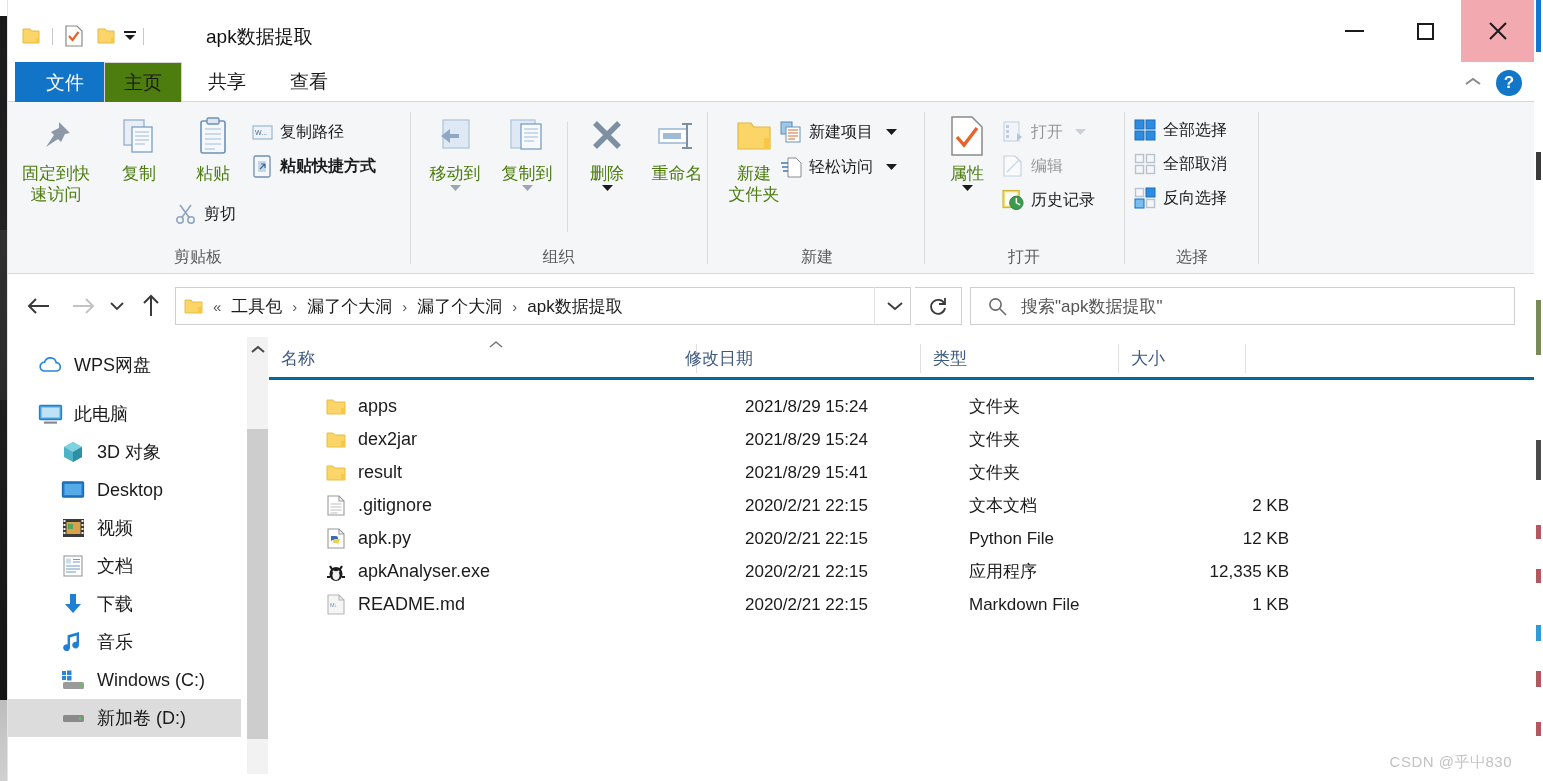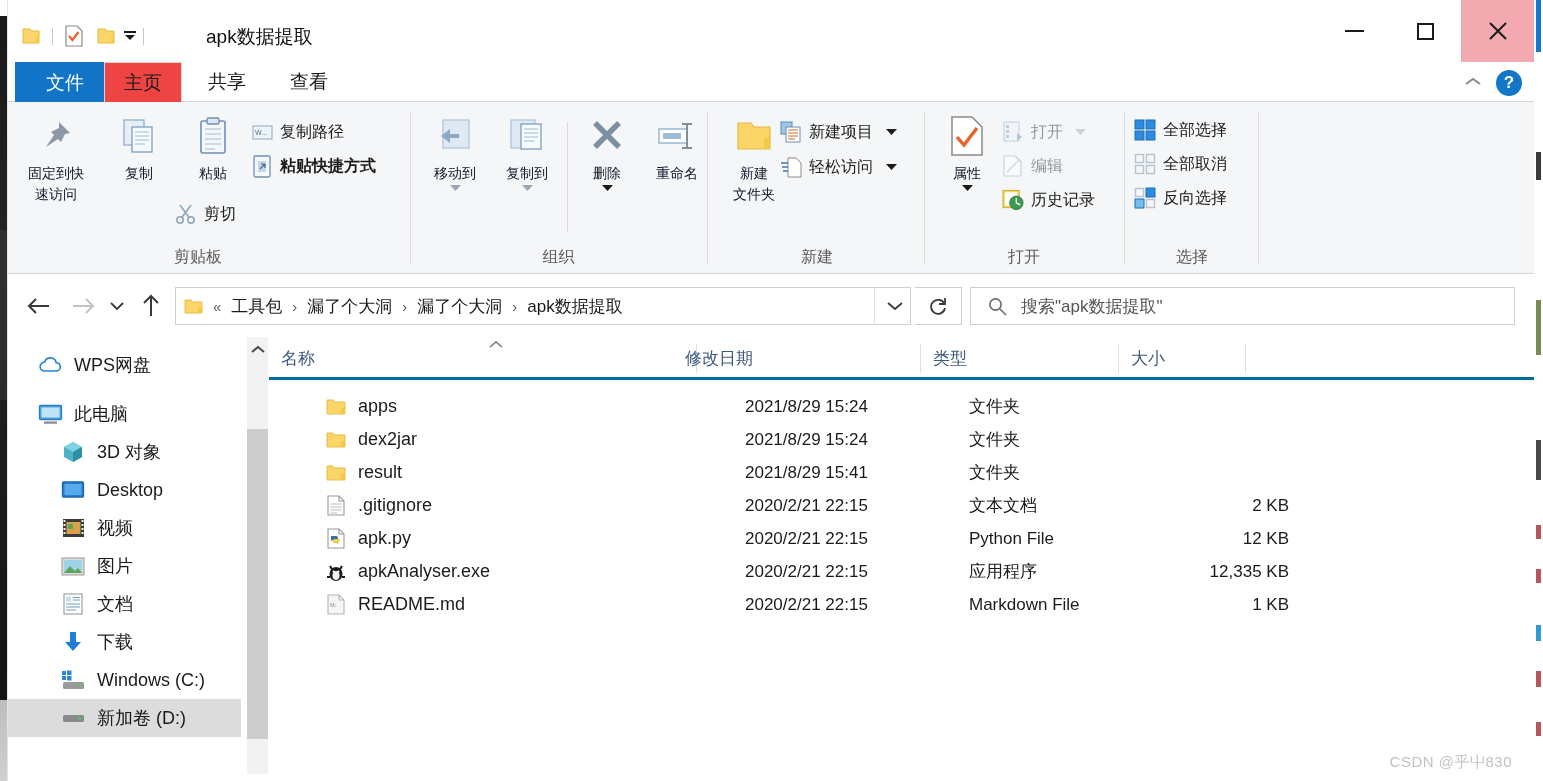--- a/index.html
+++ b/index.html
@@ -66,21 +66,21 @@
     border-bottom:1px solid #d6d6d6;
   }
   .tab {
     position:absolute; top:0; height:40px;
     display:flex; align-items:center; justify-content:center;
     font-size:19px; color:#1b1b1b; padding:0 16px;
     white-space:nowrap;
   }
   .tab.file { left:7px; width:89px; background:#1274c6; color:#ffffff; height:41px; }
   .tab.active {
-    background:#ef4444; border-left:1px solid #d6d6d6; border-right:1px solid #d6d6d6;
+    background:#4d7c0f; border-left:1px solid #d6d6d6; border-right:1px solid #d6d6d6;
     border-top:1px solid #d6d6d6; height:41px; border-bottom:1px solid #f4f6f8;
   }
   .ribbon-right { position:absolute; right:12px; top:8px; display:flex; align-items:center; gap:14px; }
   .chev-up { width:18px; height:18px; }
   .helpbtn { width:26px; height:26px; border-radius:50%; background:#1277c8; color:#fff;
              display:flex; align-items:center; justify-content:center; font-size:17px; font-weight:bold; }
 
   
   .ribbon {
     position:relative; height:172px; background:#f4f6f8;
@@ -89,21 +89,21 @@
   .rgroup { position:absolute; top:0; height:172px; }
   .rgroup .gtitle {
     position:absolute; bottom:6px; left:0; width:100%;
     text-align:center; font-size:16px; color:#5c5c5c;
   }
   .gdiv { position:absolute; top:10px; width:1px; height:152px; background:#dcdcdc; }
   .big-btn {
     position:absolute; display:flex; flex-direction:column; align-items:center;
     width:76px; text-align:center;
   }
-  .big-btn .lbl { font-size:14px; color:#0f172a; line-height:21px; margin-top:5px; white-space:nowrap;}
+  .big-btn .lbl { font-size:17px; color:#4d7c0f; line-height:21px; margin-top:5px; white-space:nowrap;}
   .small-btn {
     position:absolute; display:flex; align-items:center; gap:7px;
     font-size:16px; color:#1b1b1b; white-space:nowrap;
   }
   .small-btn .lbl { line-height:18px; }
   .icon-sm { width:22px; height:24px; flex:0 0 22px; display:flex; align-items:center; justify-content:center;}
   .icon-lg { width:44px; height:44px; display:flex; align-items:center; justify-content:center;}
   .dd-caret { width:11px; height:8px; }
   .dim { opacity:0.45; }
 
@@ -652,47 +652,45 @@
                   <rect x="19.5" y="6" width="2" height="2"></rect>
                   <rect x="19.5" y="10" width="2" height="2"></rect>
                   <rect x="19.5" y="14" width="2" height="2"></rect>
                 </g>
               </svg>
           </span>
           <span>视频</span>
         </div>
         <div class="nav-item" style="padding-left:52px;">
           <span class="nico">
-            <svg width="24" height="19" viewBox="0 0 24 19">
-                <rect x="1" y="1" width="22" height="17" fill="#dcdcdc" stroke="#9a9a9a" stroke-width="1"></rect>
-                <rect x="3" y="3" width="18" height="13" fill="#9fd3e8"></rect>
-                <path d="M3 16l6-7 5 5 3-3 4 5z" fill="#5fa45c"></path>
-              </svg>
-          </span>
-          <span>图片</span>
-        </div>
-        <div class="nav-item" style="padding-left:52px;">
-          <span class="nico">
             <svg width="20" height="22" viewBox="0 0 20 22">
                 <rect x="1" y="1" width="18" height="20" fill="#fff" stroke="#9a9a9a" stroke-width="1.1"></rect>
                 <rect x="3" y="3.5" width="5" height="5" fill="#c8dcec"></rect>
                 <g stroke="#6d9bc5" stroke-width="1">
                   <path d="M10 4.5h7M10 7h7M3 11h14M3 14h14M3 17h10"></path>
                 </g>
               </svg>
           </span>
           <span>文档</span>
         </div>
         <div class="nav-item" style="padding-left:52px;">
           <span class="nico">
             <svg width="22" height="22" viewBox="0 0 22 22">
                 <path d="M8 1h6v10h5l-8 9-8-9h5z" fill="#1f7fd4"></path>
               </svg>
           </span>
           <span>下载</span>
+        </div>
+        <div class="nav-item" style="padding-left:52px;">
+          <span class="nico">
+            <svg width="20" height="22" viewBox="0 0 20 22">
+                <path d="M16 1v13a3.4 3.4 0 1 1-2.4-3.2V4.6L7 6.4v10.2a3.4 3.4 0 1 1-2.4-3.2V4.2z" fill="#1f7fd4"></path>
+              </svg>
+          </span>
+          <span>音乐</span>
         </div>
         <div class="nav-item" style="padding-left:52px;">
           <span class="nico">
             <svg width="25" height="21" viewBox="0 0 25 21">
                 <g fill="#2b86d8">
                   <rect x="1" y="1" width="4" height="4"></rect>
                   <rect x="6" y="0.5" width="4.5" height="4.5"></rect>
                   <rect x="1" y="6" width="4" height="4"></rect>
                   <rect x="6" y="6" width="4.5" height="4.5"></rect>
                 </g>

